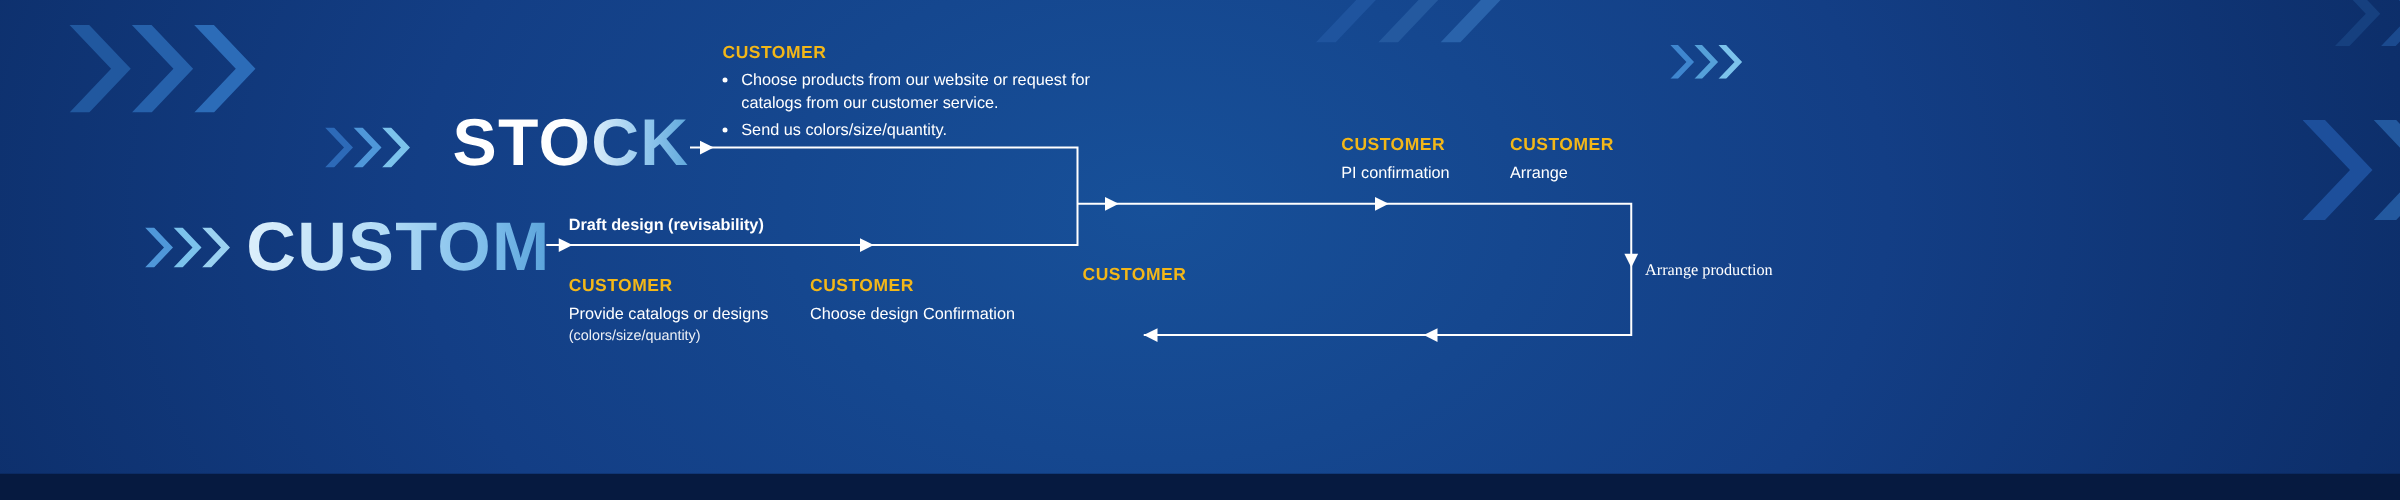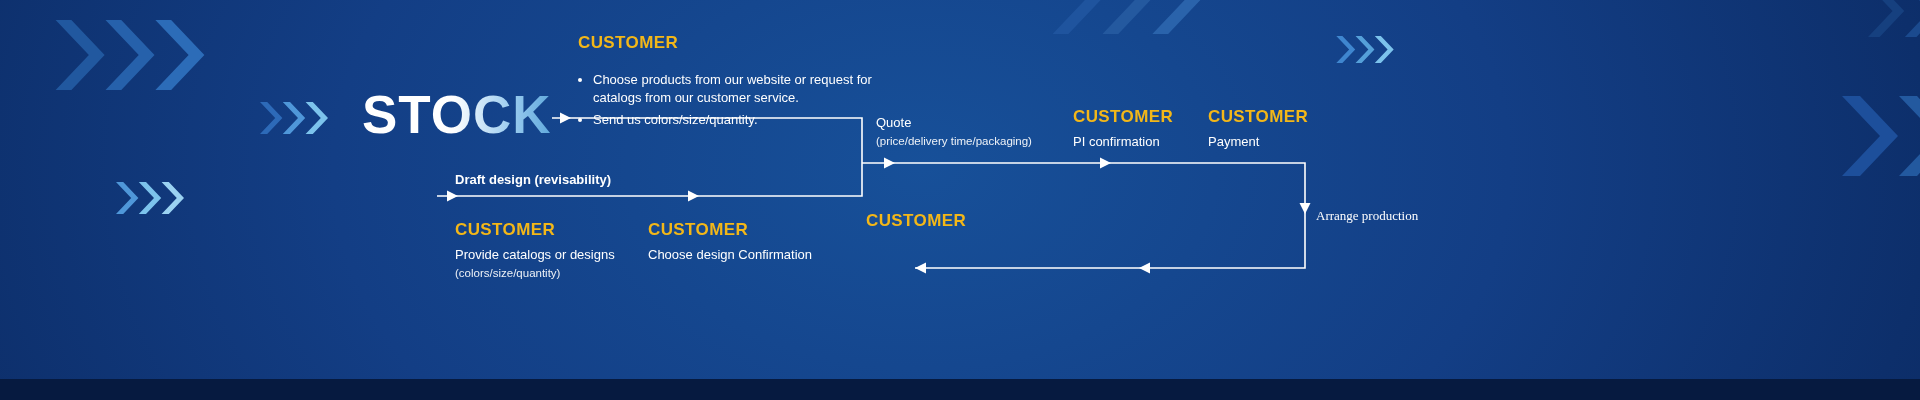--- a/index.html
+++ b/index.html
@@ -37,28 +37,28 @@
   .stock-label {
     left: 362px; top: 88px; font-size: 53px;
     background-image: linear-gradient(90deg, #ffffff 0%, #ffffff 48%, #9ccdf0 78%, #5fa8dc 100%);
   }
   .custom-label {
     left: 197px; top: 170px; font-size: 55px;
     background-image: linear-gradient(90deg, #dceffb 0%, #b3dcf6 45%, #7cbcea 80%, #5aa3da 100%);
   }
 
   .block { position: absolute; }
-  .h { color: #f3b718; font-weight: bold; font-size: 17px; letter-spacing: .4px; white-space: nowrap; }
+  .h { color: #f3b718; font-weight: bold; font-size: 14px; letter-spacing: .4px; white-space: nowrap; }
   .t { color: #ffffff; font-size: 13px; line-height: 1.4; margin-top: 6px; }
   .t.nowrap { white-space: nowrap; }
   .s { color: #ffffff; font-size: 11.5px; opacity: .92; line-height: 1.35; margin-top: 2px; white-space: nowrap; }
   .s-inline { font-size: 11.5px; opacity: .92; }
   .plain { margin-top: 0; }
 
-  ul.bullets { margin: 18px 0 0 0; padding-left: 15px; }
+  ul.bullets { margin: 6px 0 0 0; padding-left: 15px; }
   ul.bullets li { color: #ffffff; font-size: 13px; line-height: 1.42; margin-bottom: 3px; }
 
   .stock-customer { left: 578px; top: 33px; width: 316px; }
   .draft-design   { left: 455px; top: 171px; font-weight: bold; }
   .step1          { left: 455px; top: 220px; }
   .step2          { left: 648px; top: 220px; }
   .quote          { left: 876px; top: 114px; }
   .pi             { left: 1073px; top: 107px; }
   .payment        { left: 1208px; top: 107px; }
   .arrange        { left: 1316px; top: 207px; font-family: Liberation Serif, serif; }
@@ -120,20 +120,21 @@
       <polygon points="688,190.5 699,196 688,201.5"></polygon>
       <polygon points="884,157.5 895,163 884,168.5"></polygon>
       <polygon points="1100,157.5 1111,163 1100,168.5"></polygon>
       <polygon points="1299.5,203 1310.5,203 1305,214 "></polygon>
       <polygon points="1150,262.5 1139,268 1150,273.5"></polygon>
       <polygon points="926,262.5 915,268 926,273.5"></polygon>
     </g>
   </svg>
 
   <div class="big stock-label">STOCK</div>
+  <div class="big custom-label">CUSTOM</div>
 
   <div class="block stock-customer">
     <div class="h">CUSTOMER</div>
     <ul class="bullets">
       <li>Choose products from our website or request for catalogs from our customer service.</li>
       <li>Send us colors/size/quantity.</li>
     </ul>
   </div>
 
   <div class="block draft-design">
@@ -144,33 +145,29 @@
     <div class="h">CUSTOMER</div>
     <div class="t nowrap">Provide catalogs or designs</div>
     <div class="s">(colors/size/quantity)</div>
   </div>
 
   <div class="block step2">
     <div class="h">CUSTOMER</div>
     <div class="t nowrap">Choose design Confirmation</div>
   </div>
 
-  <div class="block quote">
-    <div class="t plain nowrap">Quote</div>
-    <div class="s">(price/delivery time/packaging)</div>
-  </div>
 
   <div class="block pi">
     <div class="h">CUSTOMER</div>
     <div class="t nowrap">PI confirmation</div>
   </div>
 
   <div class="block payment">
     <div class="h">CUSTOMER</div>
-    <div class="t nowrap">Payment</div>
+    <div class="t nowrap">Arrange</div>
   </div>
 
   <div class="block arrange">
     <div class="t plain nowrap">Arrange production</div>
   </div>
 
 
   <div class="block receipt">
     <div class="h">CUSTOMER</div>
   </div>

